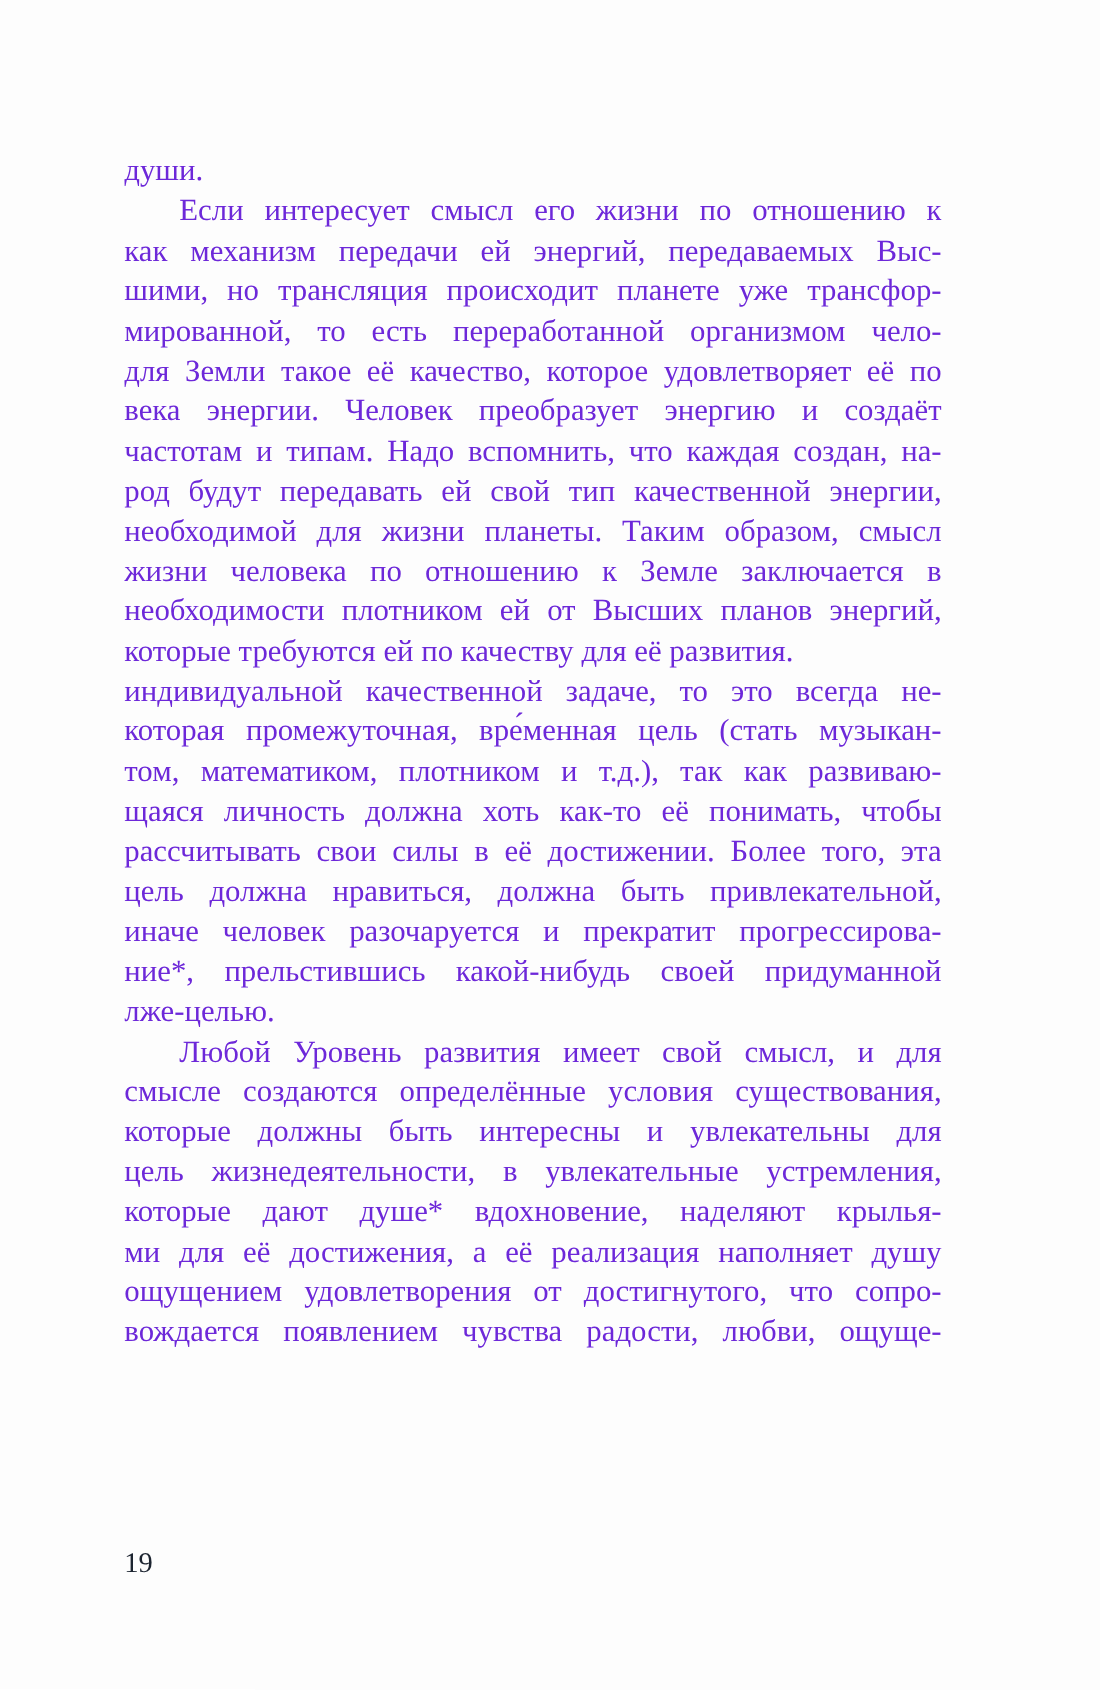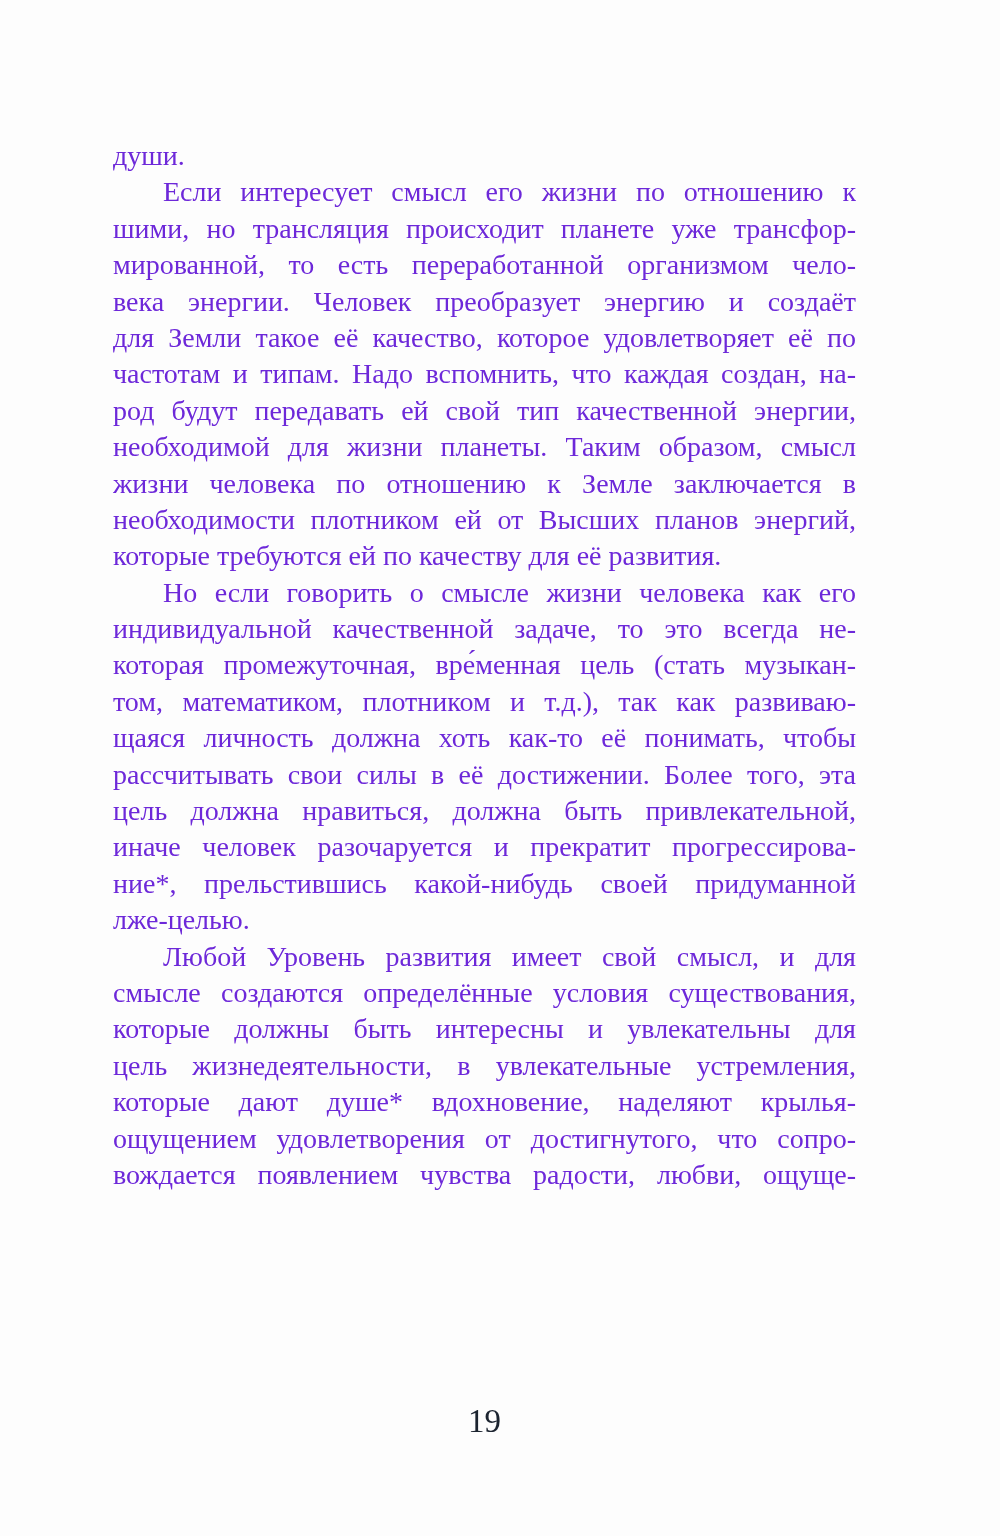--- a/index.html
+++ b/index.html
@@ -36,65 +36,66 @@
     text-align-last: left;
   }
   .text-line.para-first {
     text-indent: 50px;
   }
   .page-number {
     position: absolute;
     left: 113px;
     top: 1404px;
     width: 743px;
-    text-align: center;
-    font-size: 33px;
+    text-align: left;
+    font-size: 26px;
     line-height: 34px;
     color: #1c2430;
   }
 </style>
 </head>
 <body>
 
 <div class="page">
   <div class="text-block">
       <div>
         <div class="text-line para-end">души.</div>
       </div>
       <div>
         <div class="text-line para-first">Если интересует смысл его жизни по отношению к</div>
+        <div class="text-line">как механизм передачи ей энергий, передаваемых Выс-</div>
         <div class="text-line">шими, но трансляция происходит планете уже трансфор-</div>
         <div class="text-line">мированной, то есть переработанной организмом чело-</div>
+        <div class="text-line">для Земли такое её качество, которое удовлетворяет её по</div>
         <div class="text-line">века энергии. Человек преобразует энергию и создаёт</div>
-        <div class="text-line">для Земли такое её качество, которое удовлетворяет её по</div>
         <div class="text-line">частотам и типам. Надо вспомнить, что каждая создан, на-</div>
         <div class="text-line">род будут передавать ей свой тип качественной энергии,</div>
         <div class="text-line">необходимой для жизни планеты. Таким образом, смысл</div>
         <div class="text-line">жизни человека по отношению к Земле заключается в</div>
         <div class="text-line">необходимости плотником ей от Высших планов энергий,</div>
         <div class="text-line para-end">которые требуются ей по качеству для её развития.</div>
       </div>
       <div>
-        <div class="text-line para-first">Но если говорить о смысле жизни человека как его</div>
         <div class="text-line">индивидуальной качественной задаче, то это всегда не-</div>
         <div class="text-line">которая промежуточная, вре́менная цель (стать музыкан-</div>
         <div class="text-line">том, математиком, плотником и т.д.), так как развиваю-</div>
         <div class="text-line">щаяся личность должна хоть как-то её понимать, чтобы</div>
         <div class="text-line">рассчитывать свои силы в её достижении. Более того, эта</div>
         <div class="text-line">цель должна нравиться, должна быть привлекательной,</div>
         <div class="text-line">иначе человек разочаруется и прекратит прогрессирова-</div>
         <div class="text-line">ние*, прельстившись какой-нибудь своей придуманной</div>
         <div class="text-line para-end">лже-целью.</div>
       </div>
       <div>
         <div class="text-line para-first">Любой Уровень развития имеет свой смысл, и для</div>
         <div class="text-line">смысле создаются определённые условия существования,</div>
         <div class="text-line">которые должны быть интересны и увлекательны для</div>
       </div>
       <div>
         <div class="text-line">цель жизнедеятельности, в увлекательные устремления,</div>
         <div class="text-line">которые дают душе* вдохновение, наделяют крылья-</div>
+        <div class="text-line">ми для её достижения, а её реализация наполняет душу</div>
         <div class="text-line">ощущением удовлетворения от достигнутого, что сопро-</div>
         <div class="text-line">вождается появлением чувства радости, любви, ощуще-</div>
       </div>
     </div>
   <div class="page-number">19</div>
 </div>
 
 </body></html>

